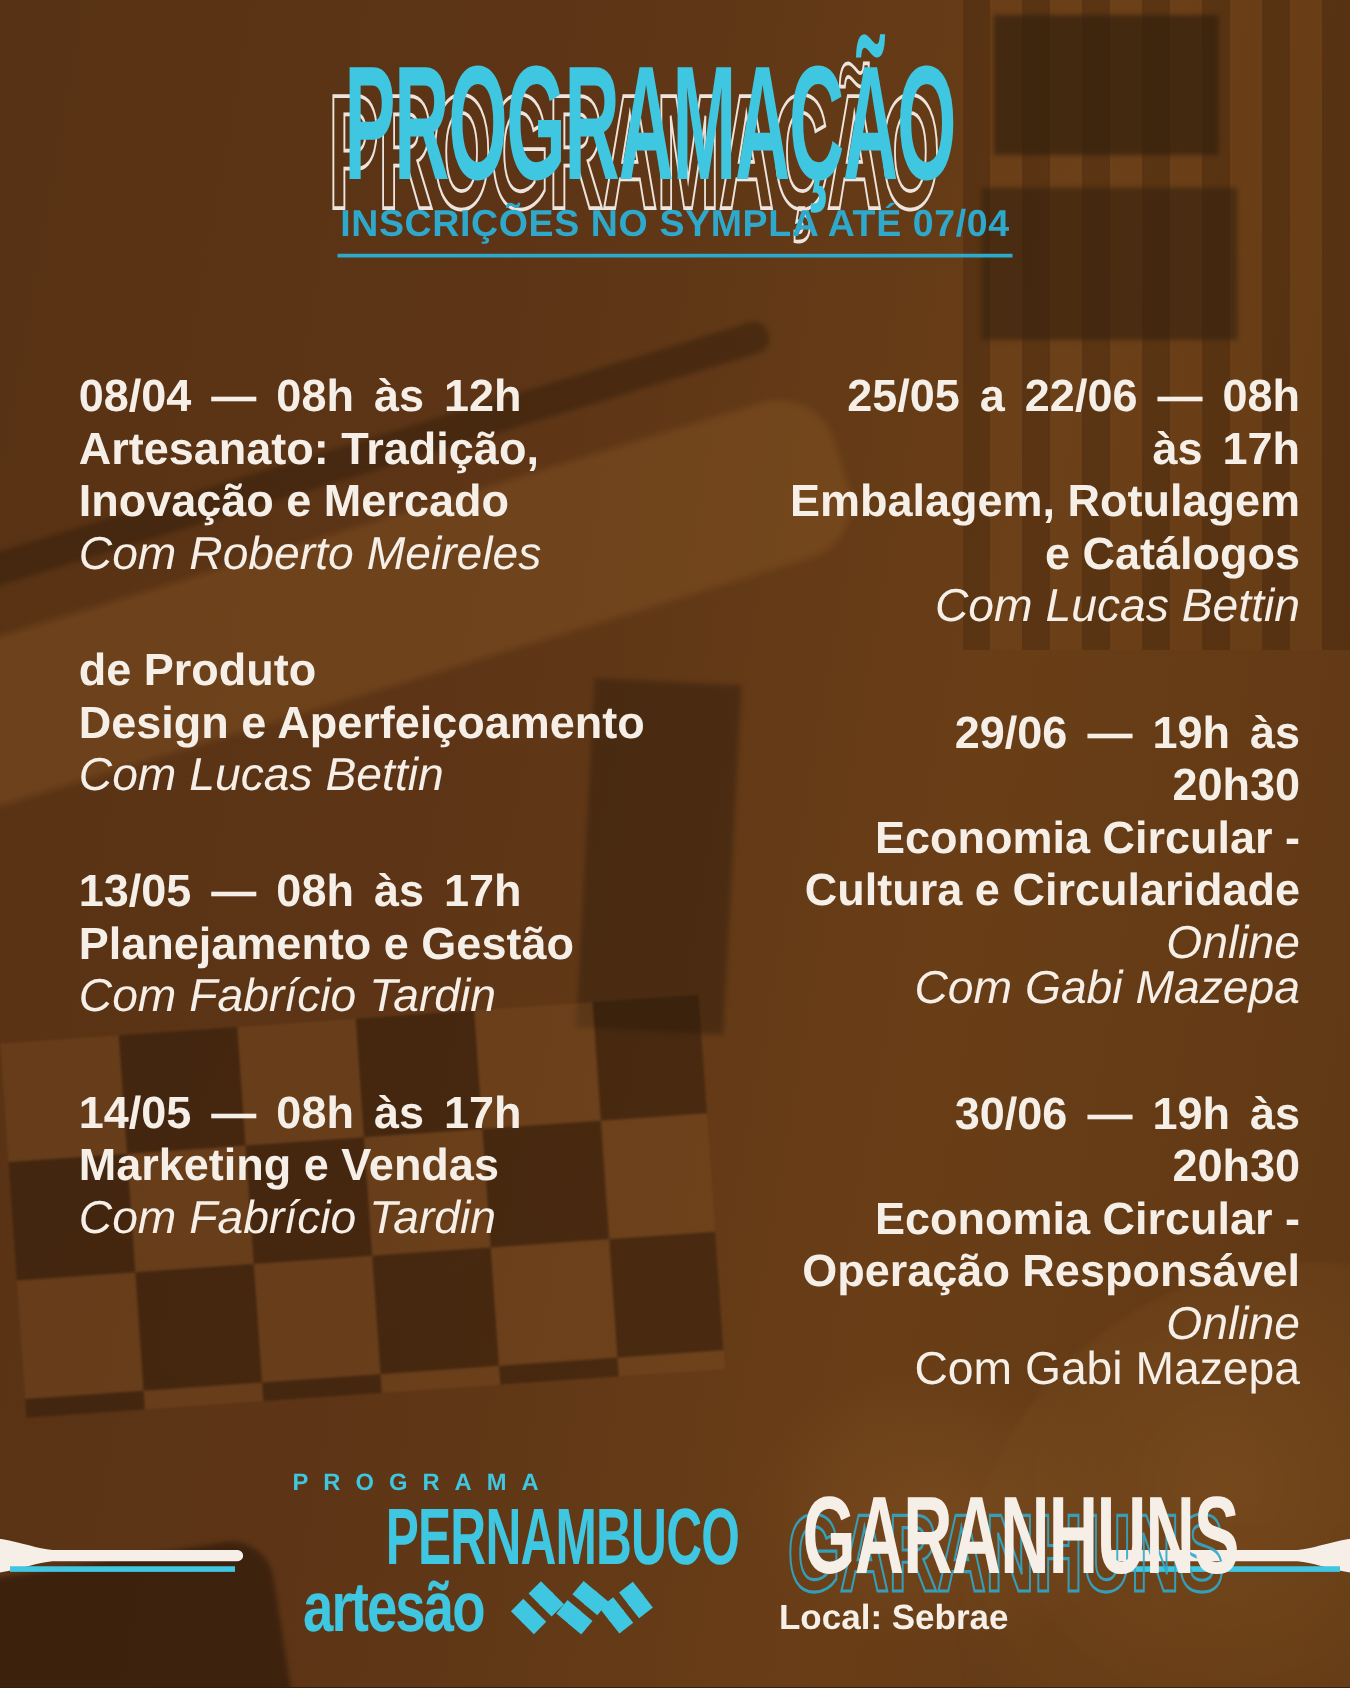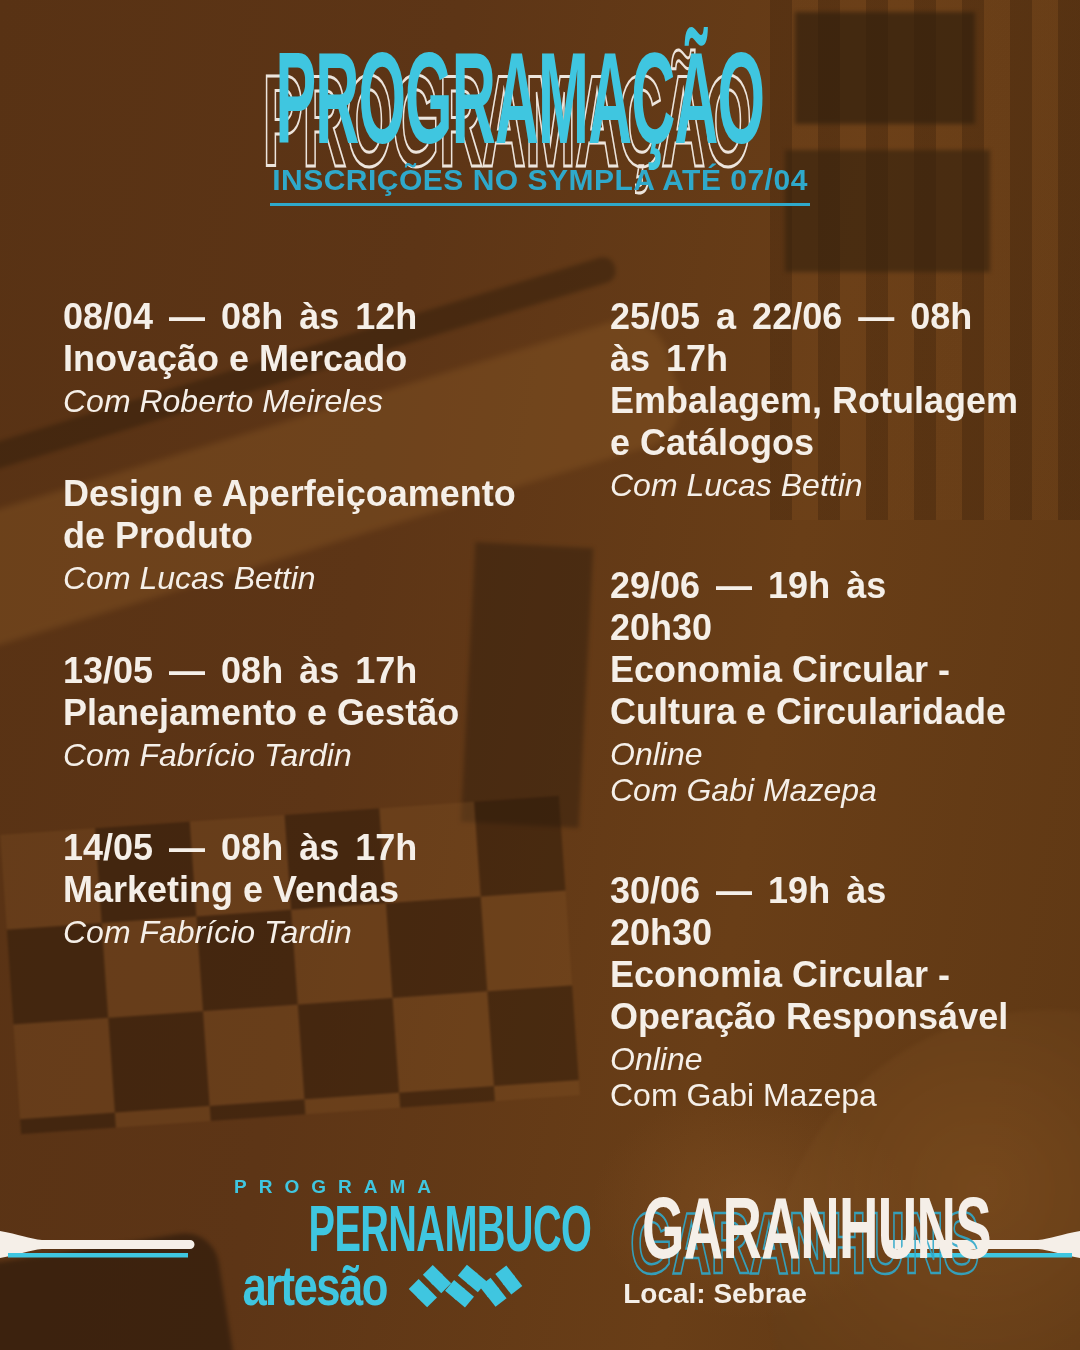--- a/index.html
+++ b/index.html
@@ -53,24 +53,24 @@
   .subtitle{
     display:inline-block;color:var(--cyan-deep);font-weight:bold;font-size:30px;
     letter-spacing:.5px;border-bottom:3px solid var(--cyan-deep);padding:0 2px 6px 2px;
   }
 
   
   .col{position:absolute;top:296px;color:var(--white);}
   .col-left{left:63px;width:512px;}
   .col-right{left:610px;width:430px;}
   .event{margin-bottom:54px;}
-  .col-right .event{margin-bottom:62px;}
+  .col-right .event{margin-bottom:62px;text-align:right;}
   .event-date{font-weight:bold;font-size:36px;line-height:42px;word-spacing:6px;}
   .event-title{font-weight:bold;font-size:36px;line-height:42px;}
-  .event-meta{font-size:32px;line-height:36px;font-weight:400;margin-top:3px;}
+  .event-meta{font-size:37px;line-height:36px;font-weight:400;margin-top:3px;}
   .event-meta .italic{font-style:italic;}
 
   
   .dash{position:absolute;top:1231px;z-index:2;}
   .dash-left{left:0;}
   .dash-right{right:0;}
   .logo-block{position:absolute;left:222px;top:1176px;width:292px;color:var(--cyan);z-index:2;}
   .program-label{font-weight:bold;font-size:19px;letter-spacing:12px;text-indent:12px;color:var(--cyan);}
   .program-name{display:inline-block;font-weight:bold;font-size:64px;line-height:58px;
     transform:scaleX(.62);transform-origin:50% 50%;letter-spacing:-1px;white-space:nowrap;margin-top:2px;}
@@ -123,30 +123,31 @@
     <div class="subtitle-wrap">
       <span class="subtitle">INSCRIÇÕES NO SYMPLA ATÉ 07/04</span>
     </div>
 
     <div class="col col-left" id="col-left">
         <div class="event">
           <div class="event-date">
             <div class="">08/04 — 08h às 12h</div>
           </div>
           <div class="event-title">
+            <div class="">Artesanato: Tradição,</div>
             <div class="">Inovação e Mercado</div>
           </div>
           <div class="event-meta">
             <div class="italic">Com Roberto Meireles</div>
           </div>
         </div>
         <div class="event">
           <div class="event-title">
+            <div class="">de Produto</div>
             <div class="">Design e Aperfeiçoamento</div>
-            <div class="">de Produto</div>
           </div>
           <div class="event-meta">
             <div class="italic">Com Lucas Bettin</div>
           </div>
         </div>
         <div class="event">
           <div class="event-date">
             <div class="">13/05 — 08h às 17h</div>
           </div>
           <div class="event-title">

